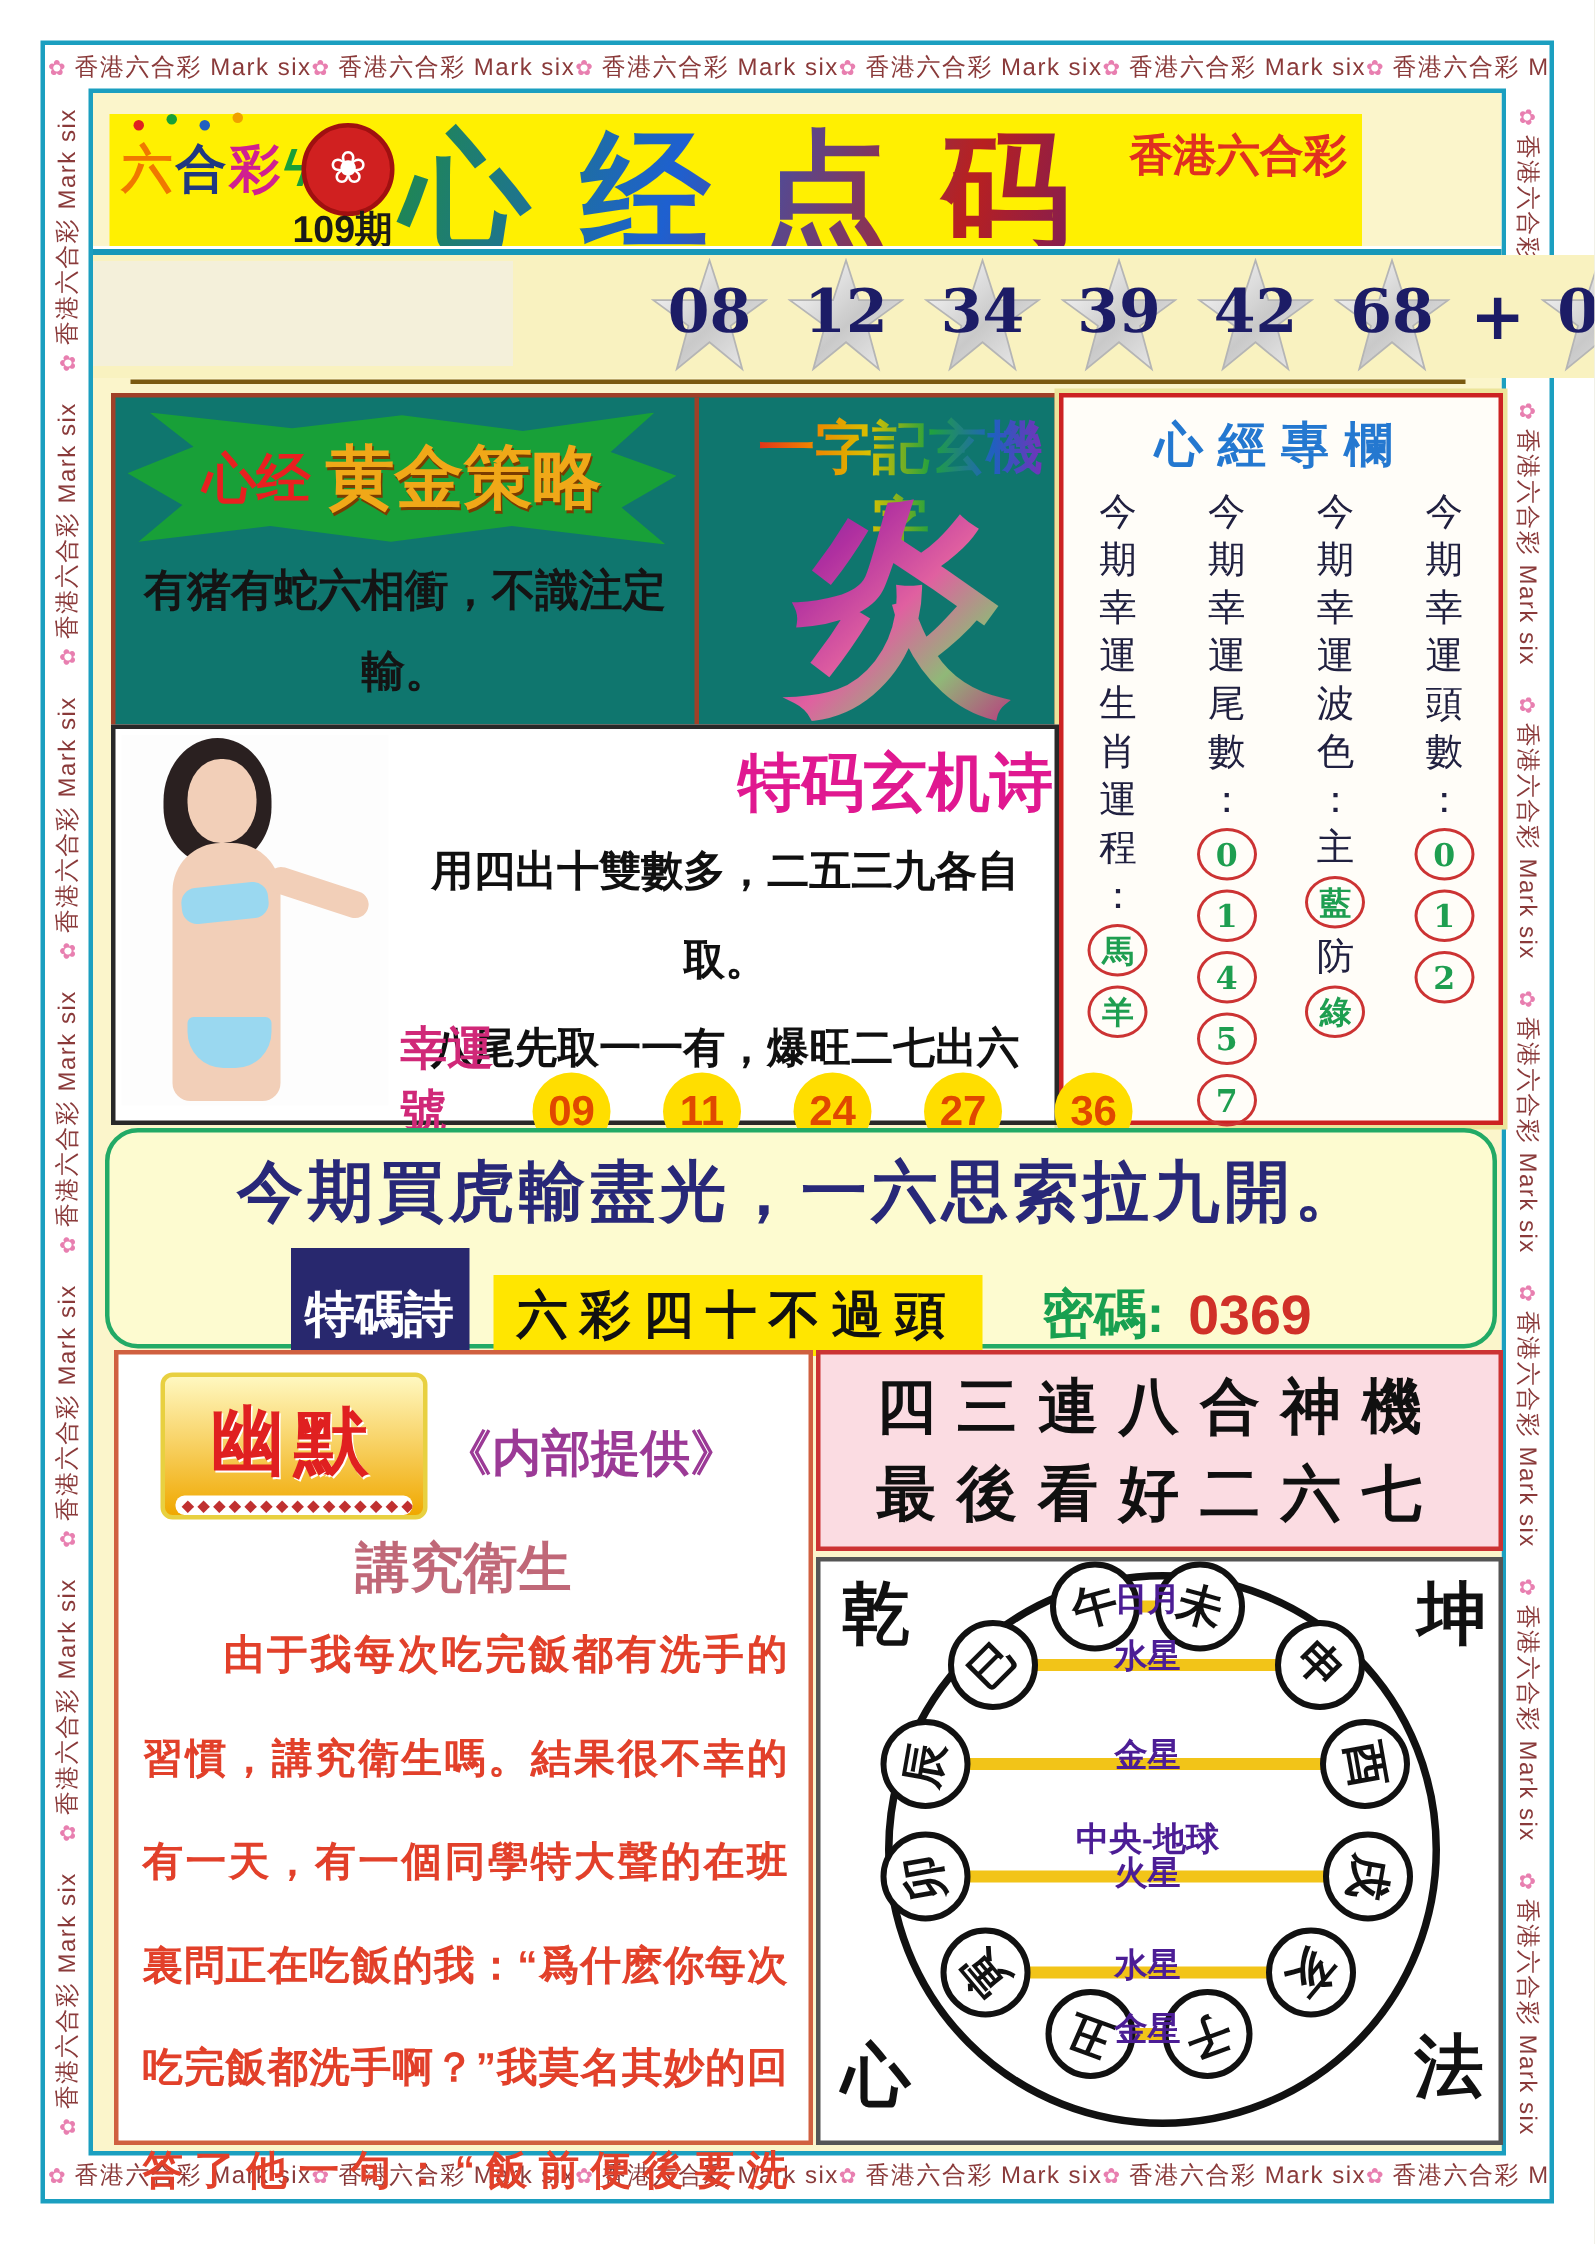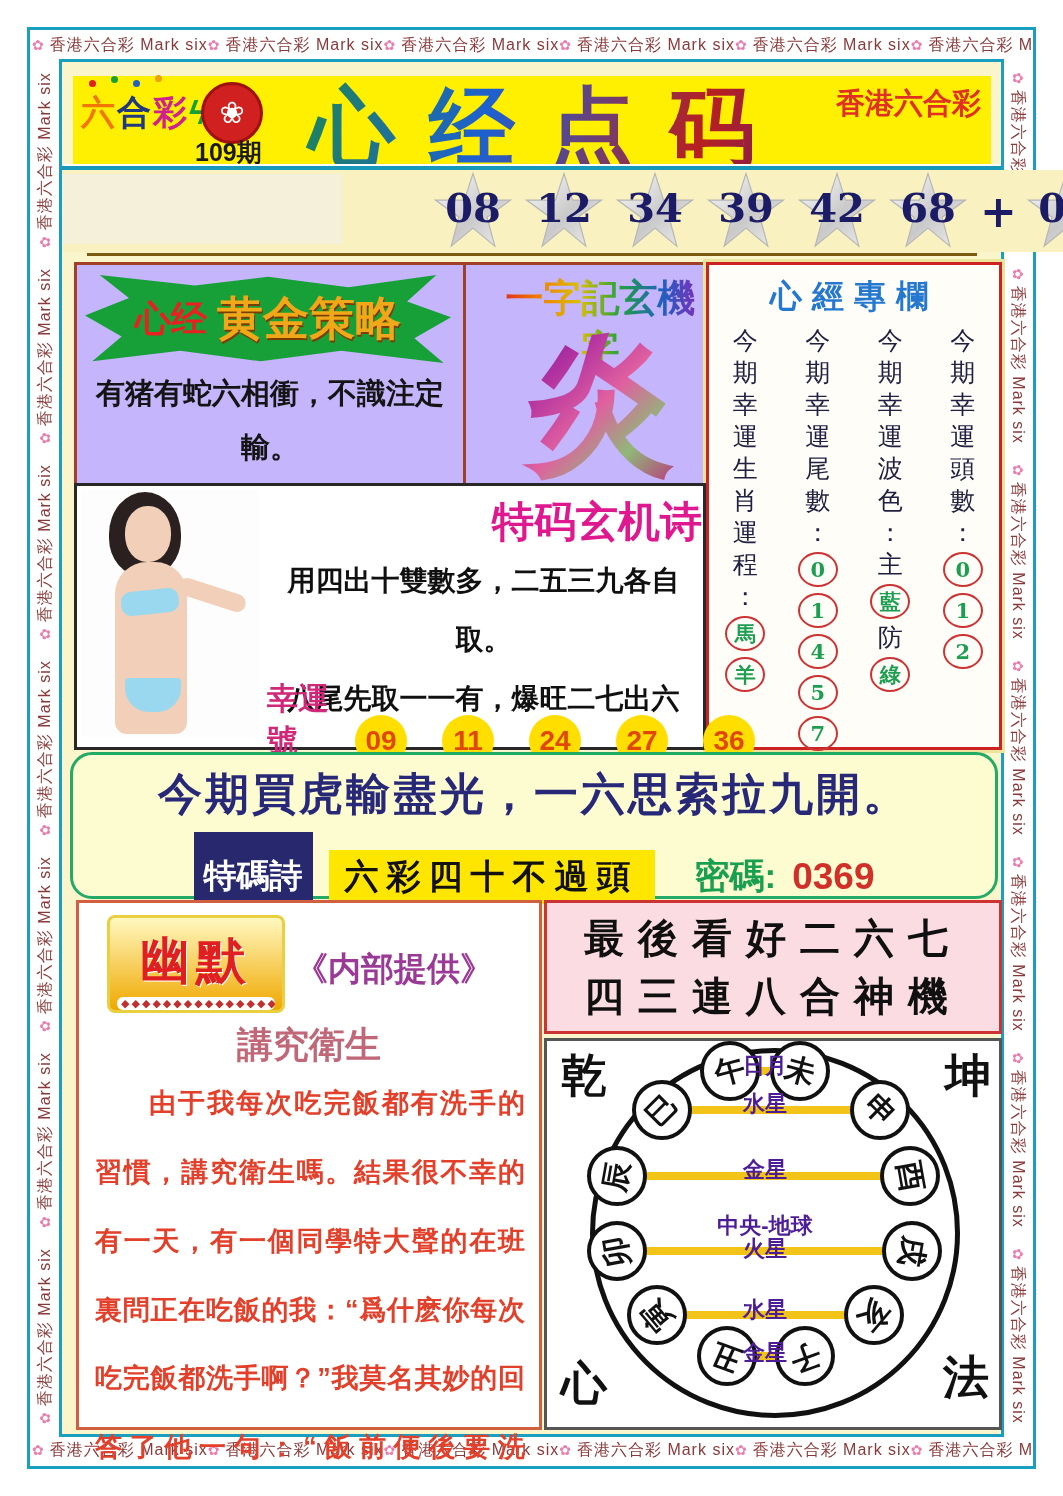--- a/index.html
+++ b/index.html
@@ -11,21 +11,21 @@
   .bstrip{position:absolute;display:flex;justify-content:space-around;align-items:center;
           background:#ffffff;overflow:hidden;}
   .bstrip-top{left:32px;right:32px;top:32px;height:26px;}
   .bstrip-bottom{left:32px;right:32px;top:1437px;height:26px;}
   .bstrip-vert{width:1372px;height:26px;}
   .bu{white-space:nowrap;font-size:16px;color:#8a3a3a;letter-spacing:1px;}
   .bflower{color:#e87fb0;font-size:14px;margin-right:5px;}
   
   .content{position:absolute;left:62px;top:62px;width:939px;height:1372px;background:#fbf5cb;}
   
-  .header{position:absolute;left:11px;top:14px;width:918px;height:88px;background:#fff001;}
+  .header{position:absolute;left:11px;top:14px;width:835px;height:88px;background:#fff001;}
   .logo{position:absolute;left:8px;top:14px;font-size:34px;font-weight:bold;letter-spacing:2px;}
   .logo .c1{color:#f07800;}.logo .c2{color:#203880;}.logo .c3{color:#d02090;}
   .logo-bolt{color:#18a038;font-weight:bold;}
   .dots span{position:absolute;width:7px;height:7px;border-radius:50%;}
   .emblem{position:absolute;left:128px;top:6px;width:56px;height:56px;border-radius:50%;
           background:#d02020;border:3px solid #a01010;display:flex;align-items:center;justify-content:center;}
   .emblem-flower{color:#ffffff;font-size:30px;line-height:1;}
   .issue{position:absolute;left:122px;top:60px;font-size:25px;color:#1a1a1a;font-weight:bold;}
   .main-title{position:absolute;left:0;right:0;top:-6px;text-align:center;
       font-family:"DejaVu Serif",serif;font-weight:bold;font-size:86px;letter-spacing:34px;text-indent:34px;
@@ -37,21 +37,21 @@
   .numbers-strip{position:absolute;left:0;top:108px;width:1055px;height:82px;background:#f9f2c0;}
   .numbers-strip .lighter{position:absolute;left:0;top:4px;width:280px;height:70px;background:#f4f0da;}
   .star-row{position:absolute;right:12px;top:2px;display:flex;align-items:center;gap:13px;}
   .star{position:relative;width:78px;height:78px;}
   .star svg{position:absolute;inset:0;}
   .star .num{position:absolute;left:0;right:0;top:12px;text-align:center;
              font-family:"DejaVu Serif",serif;font-weight:bold;font-size:40px;color:#1c1c66;}
   .plus{font-family:"DejaVu Serif",serif;font-weight:bold;font-size:44px;color:#1c1c66;width:34px;text-align:center;}
   .brown-line{position:absolute;left:25px;top:191px;width:890px;height:3px;background:#7a5a10;}
   
-  .combo-box{position:absolute;left:12px;top:200px;width:626px;height:218px;background:#c4b5fd;
+  .combo-box{position:absolute;left:12px;top:200px;width:626px;height:218px;background:#0f766e;
              border:3px solid #a04028;display:flex;gap:32px;}
   .strategy{position:relative;width:386px;height:100%;border-right:3px solid #a04028;}
   .ribbon{position:absolute;left:8px;top:10px;width:366px;height:88px;background:#18a038;
      clip-path:polygon(4% 0,30% 12%,50% 2%,72% 14%,96% 0,88% 30%,100% 48%,90% 72%,98% 100%,70% 86%,48% 98%,26% 86%,2% 98%,10% 70%,0 46%,12% 26%);
      display:flex;align-items:center;justify-content:center;gap:10px;}
   .ribbon .t1{color:#e82020;font-size:36px;font-weight:bold;}
   .ribbon .t2{color:#f0a818;font-size:46px;font-weight:bold;font-family:"DejaVu Serif",serif;text-shadow:1px 2px 0 #7a3c00;}
   .strategy-poem{position:absolute;left:0;right:0;top:104px;text-align:center;
       font-family:Liberation Mono, monospace;font-weight:bold;font-size:29px;color:#141414;line-height:1.85;}
   .mystery{position:relative;flex:1;}
@@ -404,22 +404,22 @@
       <div class="humor-logo">
         <span class="hz">幽默</span>
         <span class="diamonds">◆◆◆◆◆◆◆◆◆◆◆◆◆◆◆◆◆</span>
       </div>
       <div class="humor-sub">《内部提供》</div>
       <div class="humor-title">講究衛生</div>
       <div class="humor-body">由于我每次吃完飯都有洗手的習慣，講究衛生嗎。結果很不幸的有一天，有一個同學特大聲的在班裏問正在吃飯的我：“爲什麽你每次吃完飯都洗手啊？”我莫名其妙的回答了他一句：“飯前便後要洗手。。。”</div>
     </div>
 
     <div class="prophecy-box">
+      <div class="prophecy-line">四三連八合神機</div>
       <div class="prophecy-line">最後看好二六七</div>
-      <div class="prophecy-line">四三連八合神機</div>
     </div>
 
     <div class="diagram-box" id="diagram-box">
       <div class="big-circle"></div>
     <div class="dline" style="left: 190px; top: 26px; width: 56px;"></div>
         <div class="dline" style="left: 115px; top: 65px; width: 218px;"></div>
         <div class="dline" style="left: 70px; top: 131px; width: 293px;"></div>
         <div class="dline" style="left: 70px; top: 206px; width: 295px;"></div>
         <div class="dline" style="left: 110px; top: 270px; width: 217px;"></div>
         <div class="dline" style="left: 180px; top: 311px; width: 78px;"></div>

